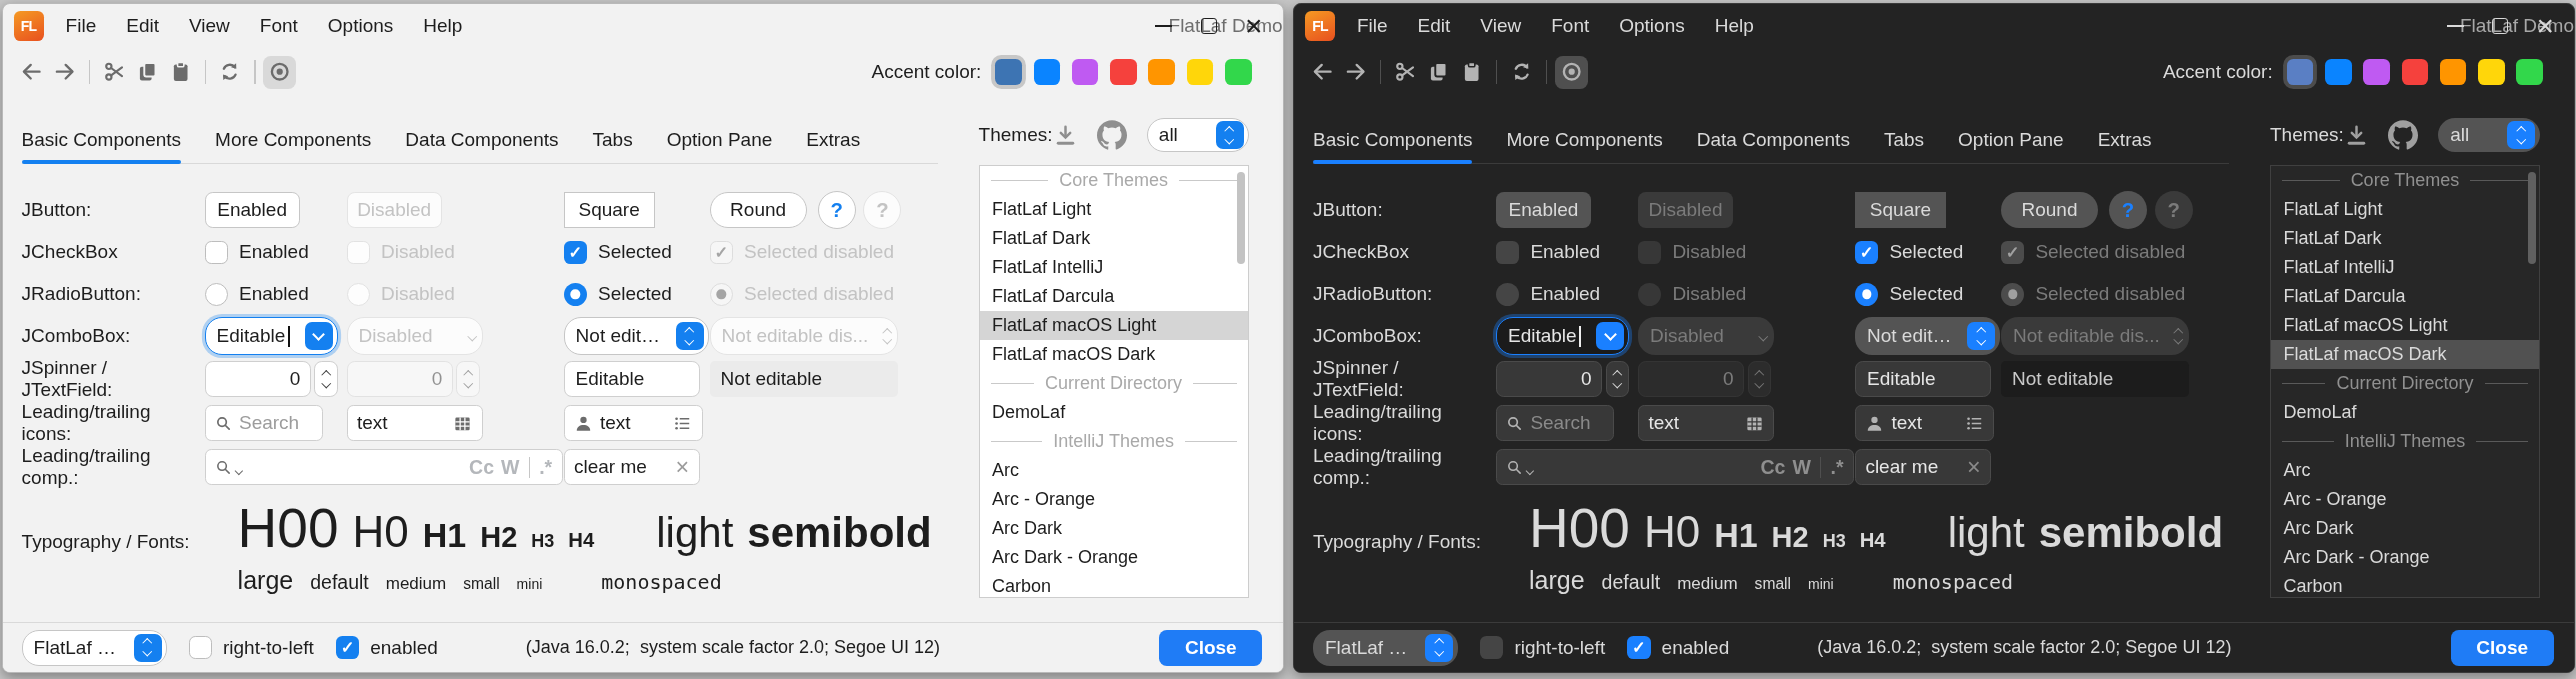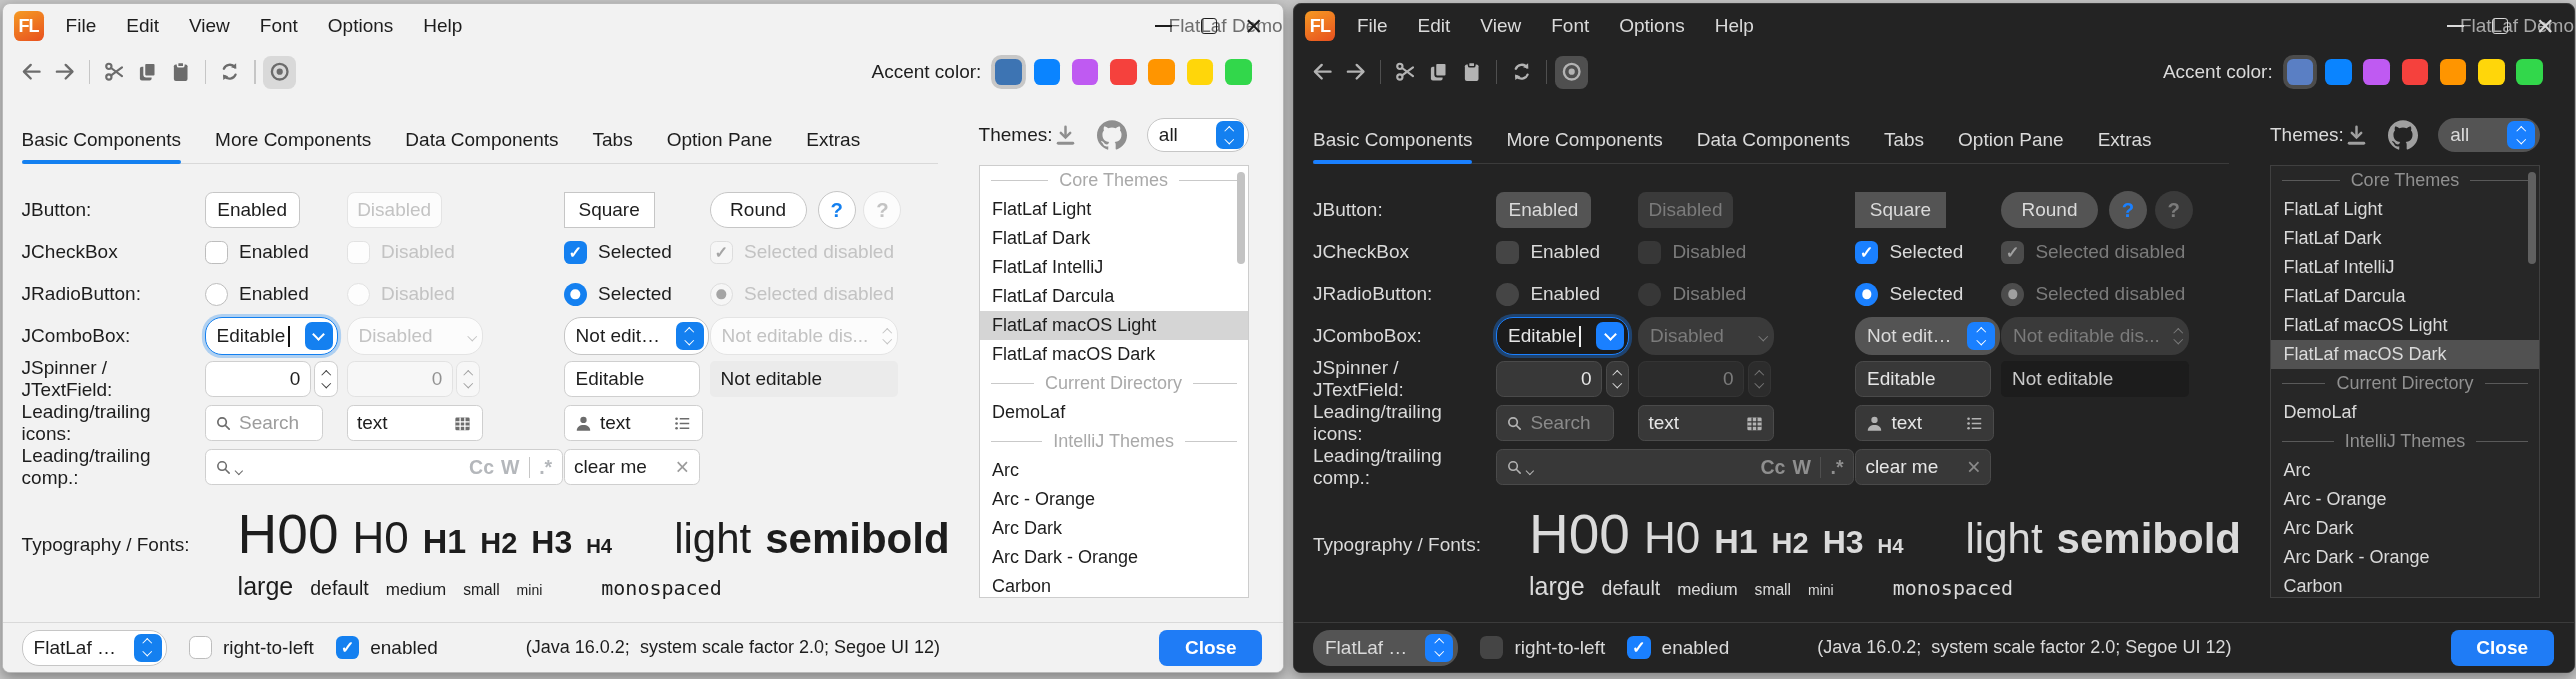--- a/index.html
+++ b/index.html
@@ -25,21 +25,21 @@
     --accent:#1a80ff;--ring:rgba(26,128,255,.35);--icon:#b3b3b3;--eye-bg:#4f4f4f;--sep:#3b3b3b;
     --list-bg:#272727;--list-border:#404040;--sel-row:#515151;--scroll:#606060;--septext:#909090;--sepline:#5a5a5a;
     --ph:#8a8a8a;--readonly-bg:#1c1c1c;--readonly-text:#c9c9c9;--edit-bg:#1b1b1b;--caret:#eee;
     --tg:#8f8f8f;--swring:#4c4c4c;--cb-bg:#454545;--cb-border:transparent;--cb-dis-bg:#373737;--cb-dis-border:transparent;
     --cb-ondis-bg:#4c4c4c;--cb-ondis-border:transparent;--cb-ondis-check:#a0a0a0;--spin-chev:#d9d9d9;
     --title:#a8a8a8;--fieldtext:#e6e6e6;}
 
   
   .titlebar{height:44px;display:flex;align-items:center;padding:0 6.3px 0 11px;position:relative;}
   .logo{width:30px;height:30px;border-radius:6.3px;background:linear-gradient(155deg,#f59a23,#e8501f);
-    color:#fff;font-weight:bold;font-size:18px;display:flex;align-items:center;justify-content:center;letter-spacing:-0.8px;}
+    color:#fff;font-weight:bold;font-size:14px;display:flex;align-items:center;justify-content:center;letter-spacing:-0.8px;}
   .menubar{display:flex;gap:30px;margin-left:22px;}
   .menu{cursor:default;}
   .title{position:absolute;left:0;right:0;text-align:right;color:var(--title);pointer-events:none;}
   .controls{margin-left:auto;display:flex;position:relative;}
   .wc{width:45px;height:44px;display:flex;align-items:center;justify-content:center;color:var(--text);}
   .wc-min-glyph{width:17px;height:2px;background:currentColor;display:block;}
   .wc-max-glyph{width:14px;height:14px;border:1.6px solid currentColor;border-radius:3.1px;display:block;}
   .wc-close-glyph::before{content:"×";font-size:30px;font-weight:300;line-height:1;}
 
   
@@ -141,21 +141,21 @@
   .if-search{width:118px;} .if-cal{width:136px;} .if-user{width:139px;}
   .if-comp{width:358px;} .if-clear{width:136px;}
   .tg{color:var(--tg);font-weight:bold;font-size:19.5px;}
   .tdiv{width:1.2px;height:20.3px;background:var(--border);margin:0 2.3px;}
   .x-icon{color:var(--ph);font-size:23.4px;line-height:1;}
   .tinychv{width:4.7px;height:4.7px;border-width:1.6px;color:var(--icon);margin-left:-3.1px;align-self:flex-end;margin-bottom:11px;}
 
   .typo{grid-column:2/6;padding:6.3px 0 0 33px;}
   .t1{display:flex;align-items:baseline;gap:14px;}
   .h00{font-size:55px;} .h0{font-size:44px;} .h1{font-size:34px;font-weight:bold;}
-  .h2{font-size:29px;font-weight:bold;} .h3{font-size:32px;font-weight:bold;margin-top:28px;} .h4{font-size:20.3px;font-weight:bold;}
+  .h2{font-size:29px;font-weight:bold;} .h3{font-size:18px;font-weight:bold;margin-top:28px;} .h4{font-size:20.3px;font-weight:bold;}
   .tlight{font-size:42px;font-weight:300;margin-left:48px;color:var(--text);}
   .tsemi{font-size:42px;font-weight:bold;}
   .t2{display:flex;align-items:baseline;gap:17px;margin-top:6.3px;}
   .tlarge{font-size:25px;} .tdef{font-size:19.5px;} .tmed{font-size:17px;} .tsmall{font-size:15.6px;} .tmini{font-size:14px;}
   .tmono{font-family:"DejaVu Sans Mono",monospace;font-size:20px;margin-left:42px;}
 
   
   .themes{flex:1;min-width:0;padding:22px 34px 0 41px;box-sizing:border-box;}
   .themes-head{display:flex;align-items:center;height:34px;}
   .ticon{color:#8f8f8f;display:flex;align-items:center;}

